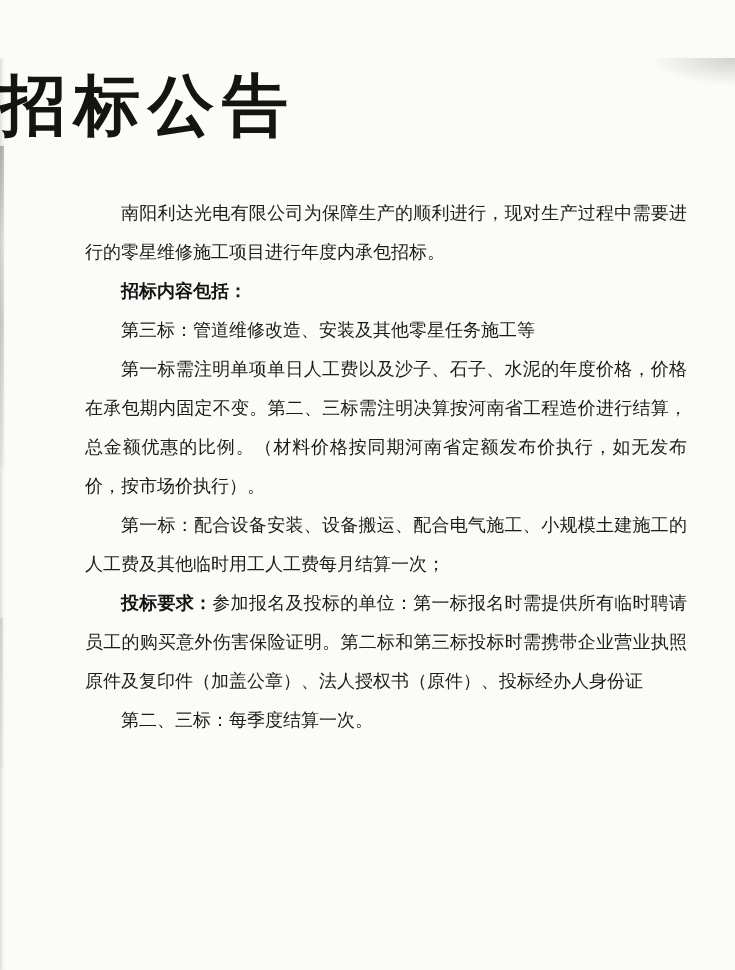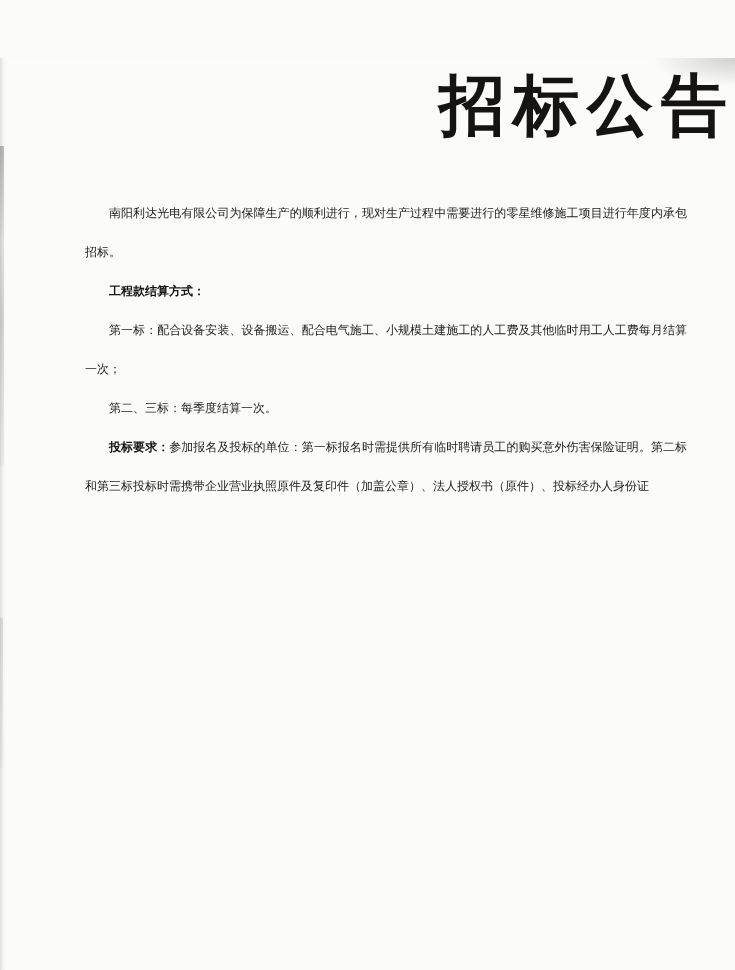--- a/index.html
+++ b/index.html
@@ -44,32 +44,32 @@
     top: 560px;
     width: 3px;
     height: 150px;
     background: linear-gradient(to bottom,
       rgba(90,90,88,0.14) 0%,
       rgba(90,90,88,0.04) 100%);
     filter: blur(0.6px);
   }
   .doc-title {
     margin: 58px 0 0 0;
-    text-align: right;
+    text-align: left;
     font-size: 66px;
     line-height: 96px;
     font-weight: bold;
     letter-spacing: 8px;
     color: #151413;
     font-family: "Liberation Serif", serif;
   }
   .doc-body {
     margin: 40px 68px 0 85px;
     width: 602px;
-    font-size: 12px;
+    font-size: 18px;
     line-height: 39px;
     text-align: justify;
     color: #1d1c1a;
   }
   .para {
     margin: 0;
     padding: 0;
     text-indent: 2em;
   }
   .seg {
@@ -86,18 +86,20 @@
 
 <div class="scan-page" style="background-color: rgb(251, 251, 249);">
   <div class="edge-smudge"></div>
   <div class="edge-smudge-lower"></div>
 
   <h1 class="doc-title">招标公告</h1>
 
   <main class="doc-body">
 
   <p class="para"><span class="seg">南阳利达光电有限公司为保障生产的顺利进行，现对生产过程中需要进行的零星维修施工项目进行年度内承包招标。</span></p>
-      <p class="para"><span class="seg bold">工程款结算方式：</span></p>
+      <p class="para"><span class="seg bold">招标内容包括：</span></p>
+      <p class="para"><span class="seg">第三标：管道维修改造、安装及其他零星任务施工等</span></p>
+      <p class="para"><span class="seg">第一标需注明单项单日人工费以及沙子、石子、水泥的年度价格，价格在承包期内固定不变。第二、三标需注明决算按河南省工程造价进行结算，总金额优惠的比例。（材料价格按同期河南省定额发布价执行，如无发布价，按市场价执行）。</span></p>
       <p class="para"><span class="seg">第一标：配合设备安装、设备搬运、配合电气施工、小规模土建施工的人工费及其他临时用工人工费每月结算一次；</span></p>
+      <p class="para"><span class="seg bold">投标要求：</span><span class="seg">参加报名及投标的单位：第一标报名时需提供所有临时聘请员工的购买意外伤害保险证明。第二标和第三标投标时需携带企业营业执照原件及复印件（加盖公章）、法人授权书（原件）、投标经办人身份证</span></p>
       <p class="para"><span class="seg">第二、三标：每季度结算一次。</span></p>
-      <p class="para"><span class="seg bold">投标要求：</span><span class="seg">参加报名及投标的单位：第一标报名时需提供所有临时聘请员工的购买意外伤害保险证明。第二标和第三标投标时需携带企业营业执照原件及复印件（加盖公章）、法人授权书（原件）、投标经办人身份证</span></p>
     </main>
 </div>
 
 </body></html>

